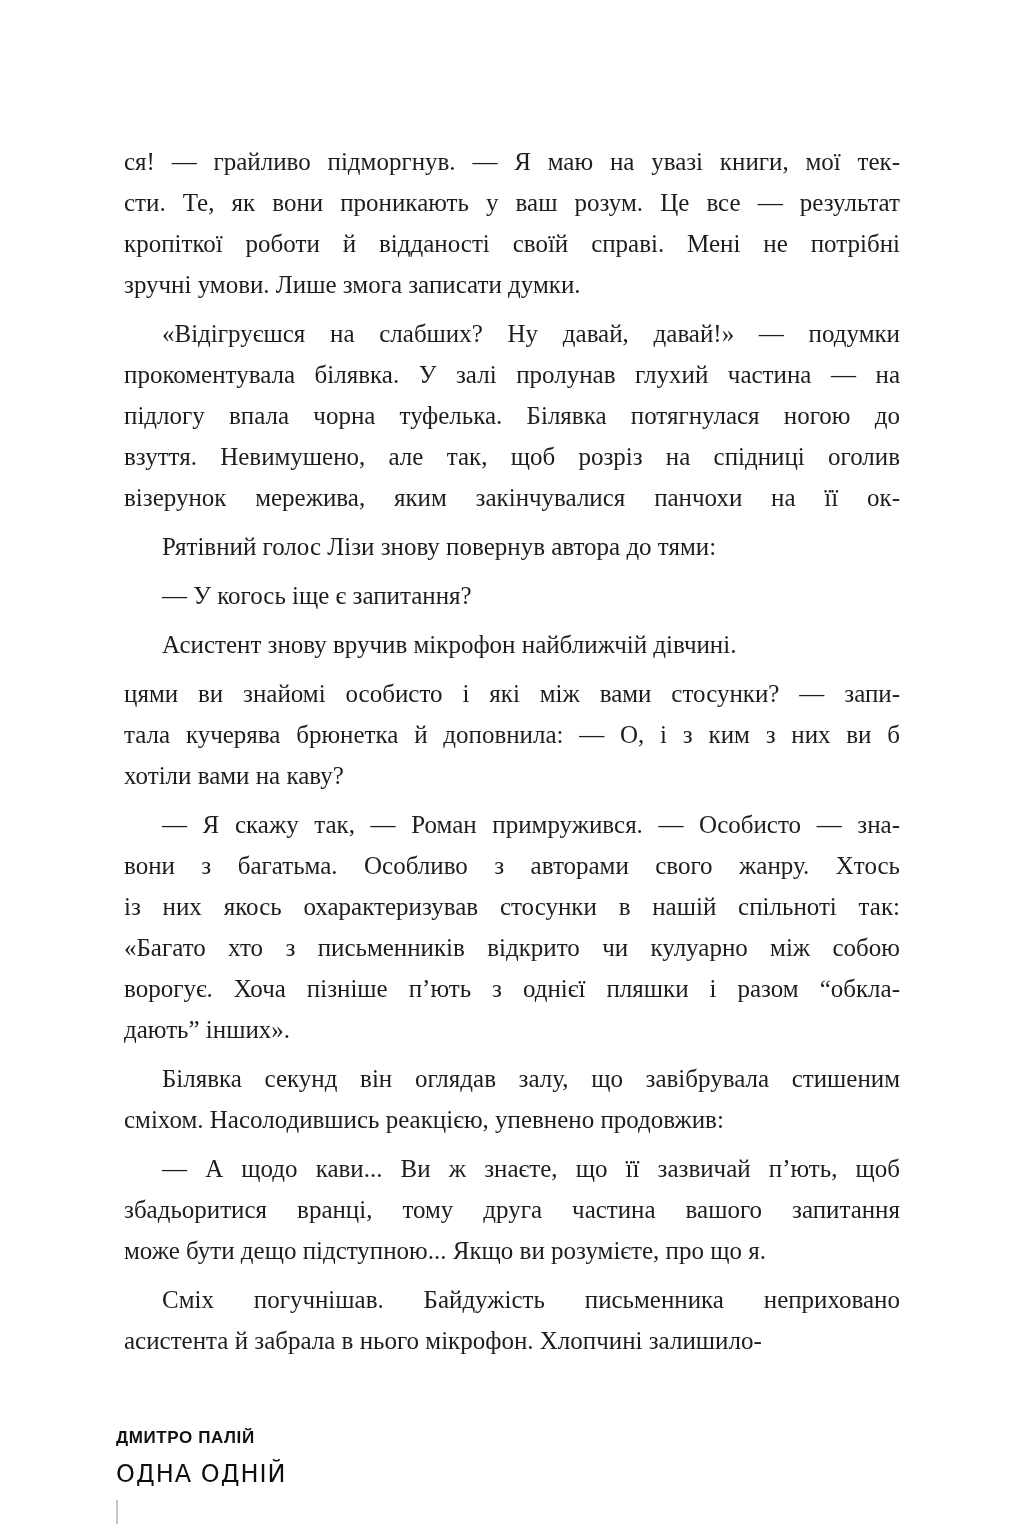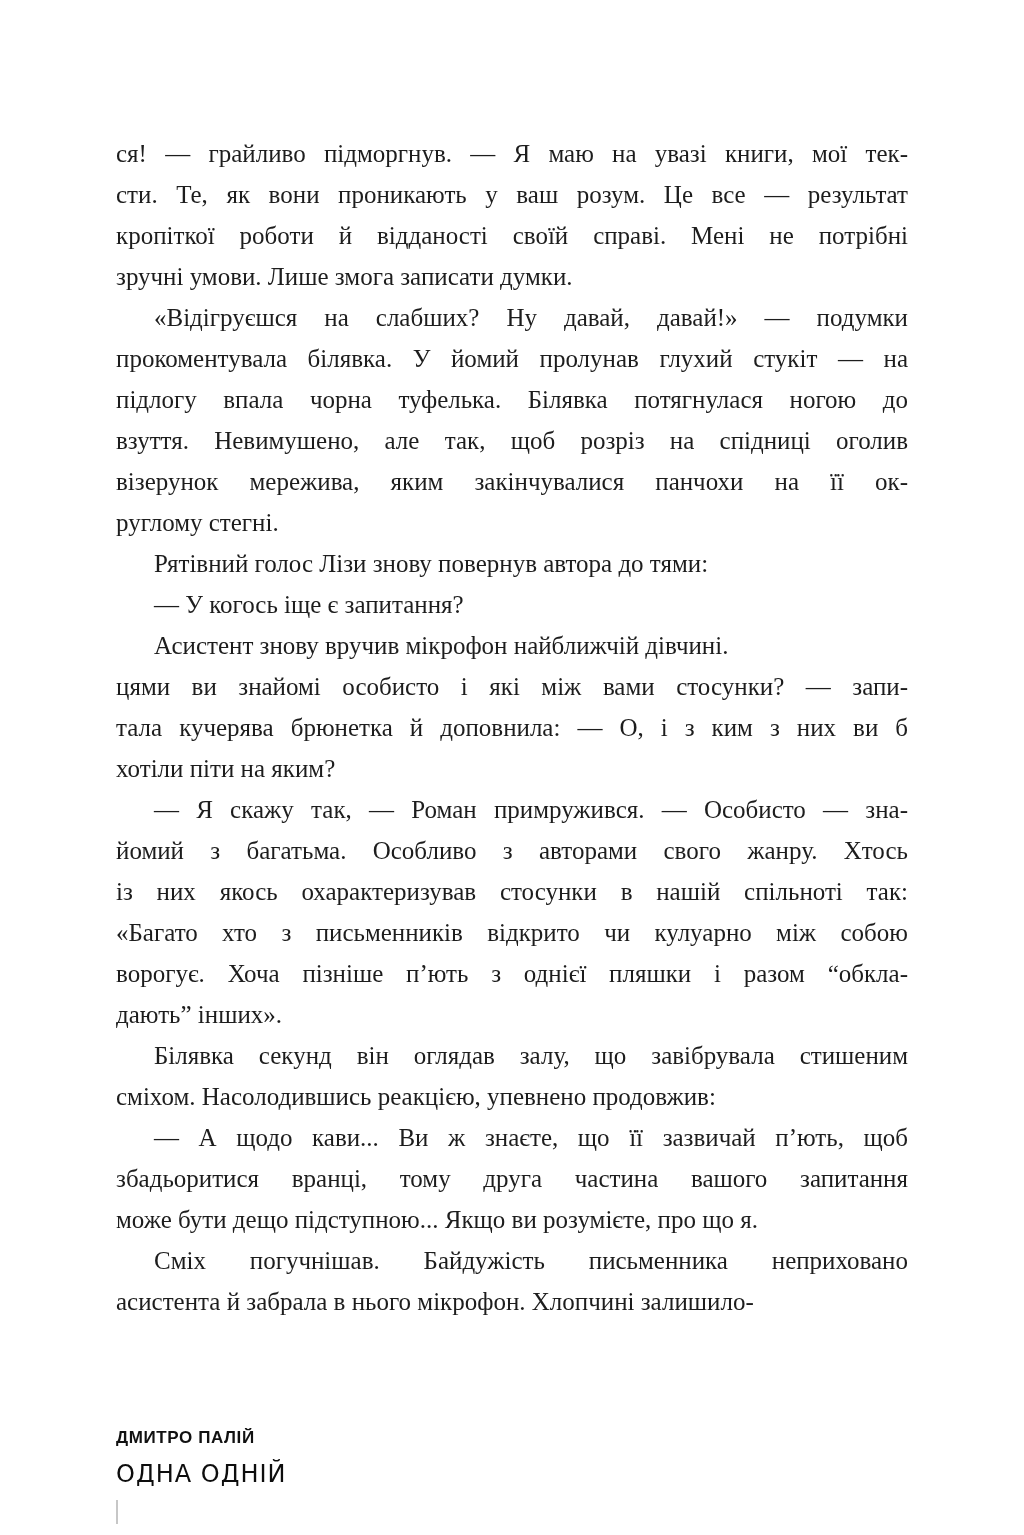--- a/index.html
+++ b/index.html
@@ -23,21 +23,21 @@
   .text-block {
     position: absolute;
     left: 116px;
     top: 133px;
     width: 792px;
     font-size: 25px;
     line-height: 41px;
     -webkit-font-smoothing: antialiased;
   }
   .para {
-    margin: 0;
+    margin: 8px;
     padding: 0;
   }
   .line {
     text-align: justify;
     text-align-last: justify;
     white-space: normal;
   }
   .line.last {
     text-align-last: left;
   }
@@ -90,43 +90,42 @@
 
   <div class="text-block">
       <div class="para">
         <div class="line">ся! — грайливо підморгнув. — Я маю на увазі книги, мої тек-</div>
         <div class="line">сти. Те, як вони проникають у ваш розум. Це все — результат</div>
         <div class="line">кропіткої роботи й відданості своїй справі. Мені не потрібні</div>
         <div class="line last">зручні умови. Лише змога записати думки.</div>
       </div>
       <div class="para">
         <div class="line indent">«Відігруєшся на слабших? Ну давай, давай!» — подумки</div>
-        <div class="line">прокоментувала білявка. У йомий пролунав глухий стукіт — на</div>
+        <div class="line">прокоментувала білявка. У залі пролунав глухий частина — на</div>
         <div class="line">підлогу впала чорна туфелька. Білявка потягнулася ногою до</div>
         <div class="line">взуття. Невимушено, але так, щоб розріз на спідниці оголив</div>
         <div class="line">візерунок мережива, яким закінчувалися панчохи на її ок-</div>
-        <div class="line last">руглому стегні.</div>
       </div>
       <div class="para">
         <div class="line last indent">Рятівний голос Лізи знову повернув автора до тями:</div>
       </div>
       <div class="para">
         <div class="line last indent">— У когось іще є запитання?</div>
       </div>
       <div class="para">
         <div class="line last indent">Асистент знову вручив мікрофон найближчій дівчині.</div>
       </div>
       <div class="para">
         <div class="line">цями ви знайомі особисто і які між вами стосунки? — запи-</div>
         <div class="line">тала кучерява брюнетка й доповнила: — О, і з ким з них ви б</div>
-        <div class="line last">хотіли піти на яким?</div>
+        <div class="line last">хотіли вами на каву?</div>
       </div>
       <div class="para">
         <div class="line indent">— Я скажу так, — Роман примружився. — Особисто — зна-</div>
-        <div class="line">йомий з багатьма. Особливо з авторами свого жанру. Хтось</div>
+        <div class="line">вони з багатьма. Особливо з авторами свого жанру. Хтось</div>
         <div class="line">із них якось охарактеризував стосунки в нашій спільноті так:</div>
         <div class="line">«Багато хто з письменників відкрито чи кулуарно між собою</div>
         <div class="line">ворогує. Хоча пізніше п’ють з однієї пляшки і разом “обкла-</div>
         <div class="line last">дають” інших».</div>
       </div>
       <div class="para">
         <div class="line indent">Білявка секунд він оглядав залу, що завібрувала стишеним</div>
         <div class="line last">сміхом. Насолодившись реакцією, упевнено продовжив:</div>
       </div>
       <div class="para">

